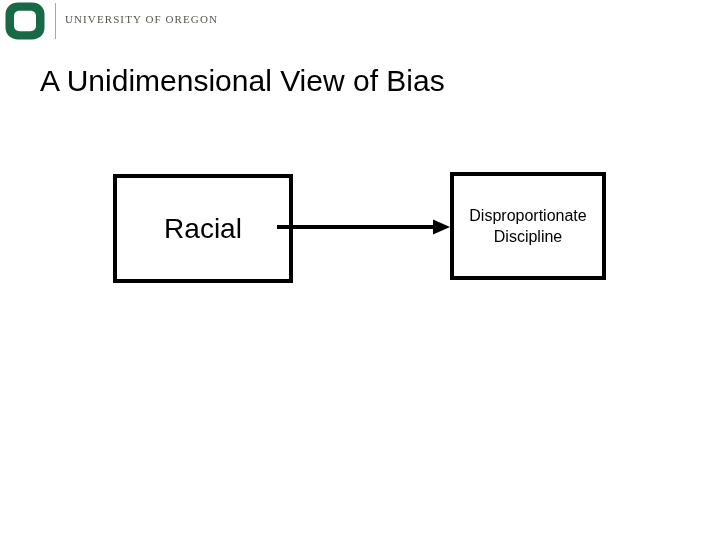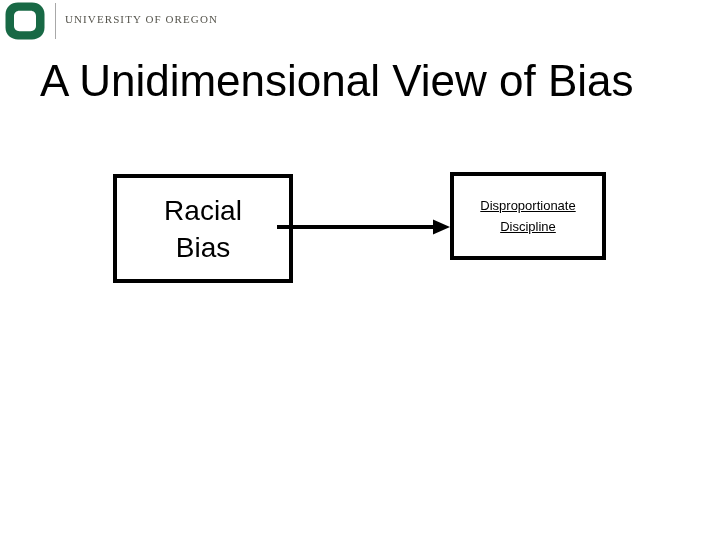--- a/index.html
+++ b/index.html
@@ -49,21 +49,21 @@
     letter-spacing: 1.1px;
     color: var(--wordmark-gray);
     white-space: nowrap;
     transform: translateY(-2px);
   }
 
   
   .slide-title {
     position: absolute;
     left: 40px; top: 56px;
-    font-size: 44px;
+    font-size: 30px;
     line-height: 50px;
     color: #000000;
     white-space: nowrap;
     font-weight: 400;
   }
 
   
   .diagram-box {
     position: absolute;
     background: #ffffff;
@@ -76,24 +76,23 @@
     color: #000000;
   }
   .box-cause {
     left: 113px; top: 174px;
     width: 180px; height: 109px;
     font-size: 28px;
     line-height: 37px;
   }
   .box-effect {
     left: 450px; top: 172px;
-    width: 156px; height: 88px;
-    font-size: 13px;
+    width: 156px; height: 108px;
+    font-size: 16px;
     line-height: 21px;
-    text-decoration: underline;
   }
   .arrow-svg {
     position: absolute;
     left: 277px; top: 218px;
     width: 173px; height: 18px;
     color: var(--arrow);
     display: block;
   }
 </style>
 </head>
@@ -107,21 +106,20 @@
            M14.5 8.8 H25.5 C28.8 8.8 31 11 31 14.2 V23.8 C31 27 28.8 29.2 25.5 29.2 H14.5 C11.2 29.2 9 27 9 23.8 V14.2 C9 11 11.2 8.8 14.5 8.8 Z"></path>
     </svg>
     <div class="logo-divider"></div>
     <span class="wordmark">UNIVERSITY OF OREGON</span>
   </div>
 
   <h1 class="slide-title">A Unidimensional View of Bias</h1>
 
   <div class="diagram-box box-cause">
     <span>Racial</span>
-    <span>Bias</span>
   </div>
 
   <svg class="arrow-svg" viewBox="0 0 173 18" xmlns="http://www.w3.org/2000/svg" aria-hidden="true">
     <line x1="0" y1="9" x2="158" y2="9" stroke="currentColor" stroke-width="4"></line>
     <polygon points="156,1.5 173,9 156,16.5" fill="currentColor"></polygon>
   </svg>
 
   <div class="diagram-box box-effect">
     <span>Disproportionate</span>
     <span>Discipline</span>

